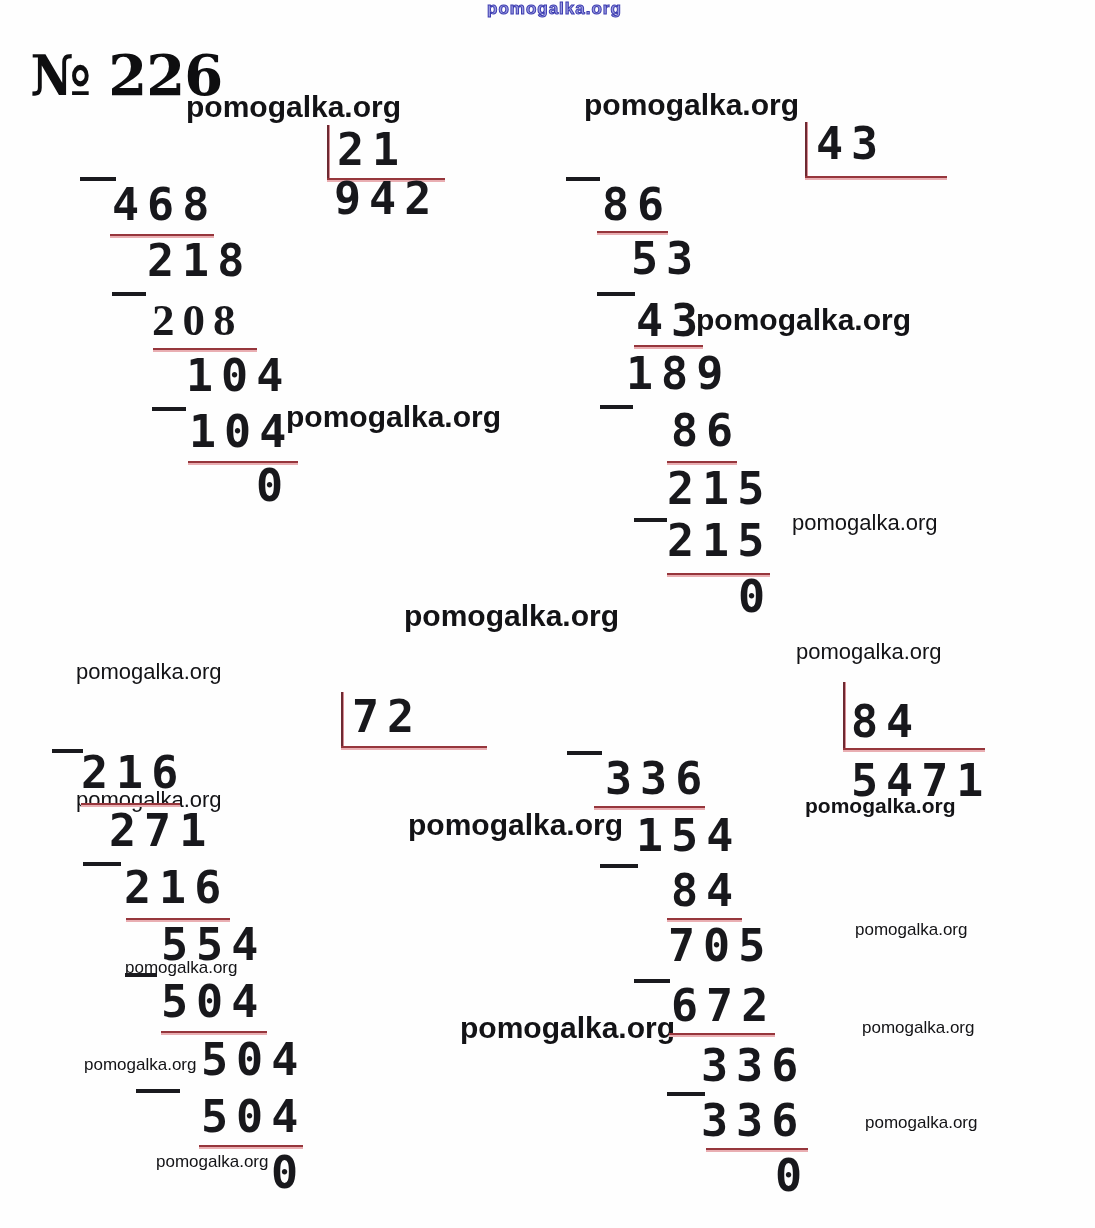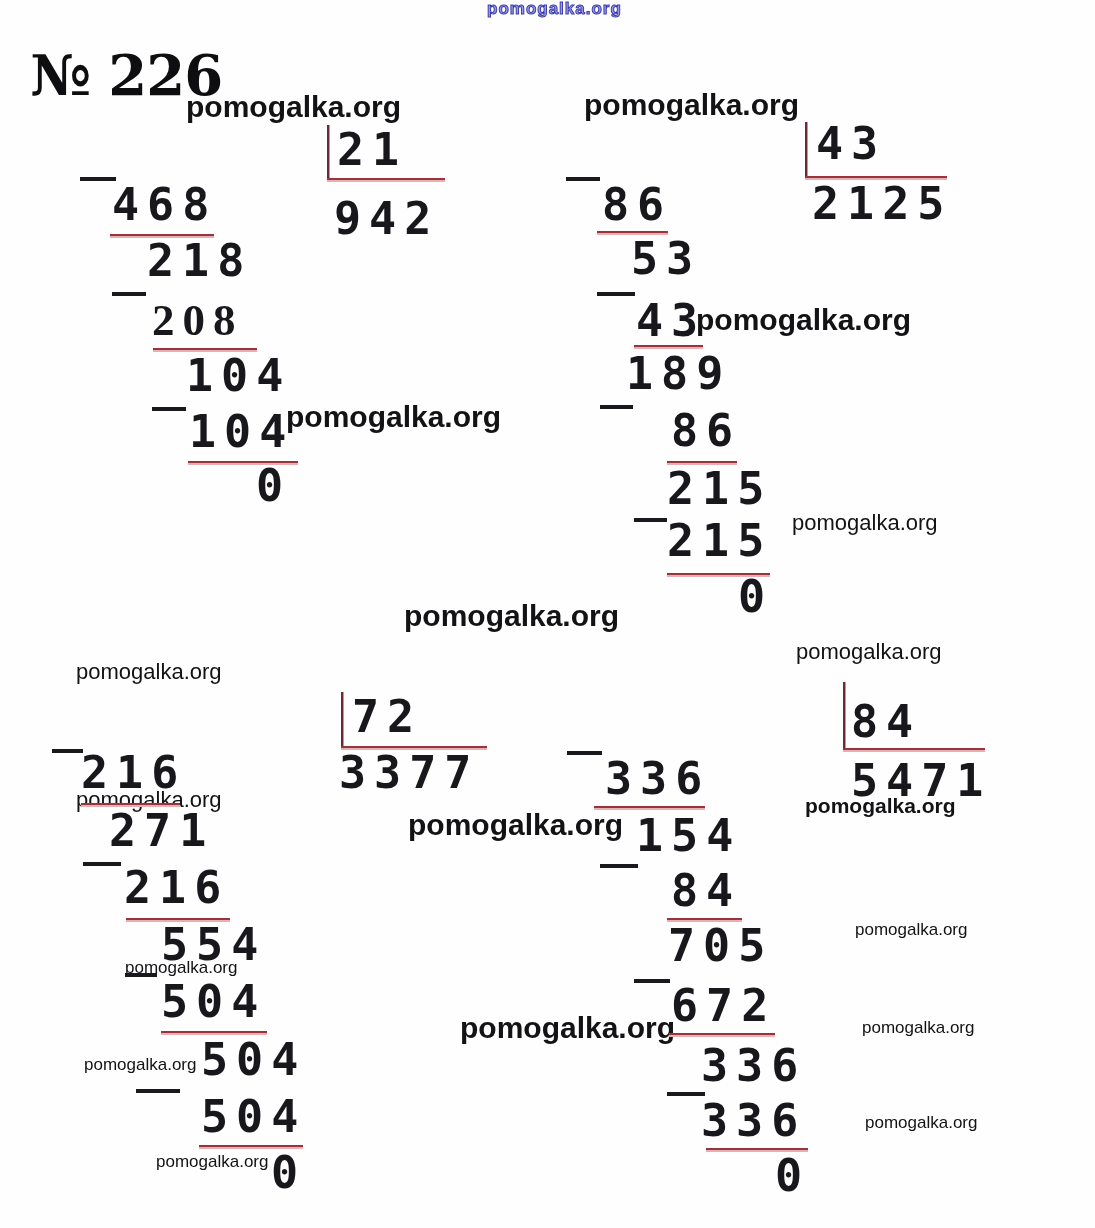--- a/index.html
+++ b/index.html
@@ -87,42 +87,41 @@
   <span class="wm wm-b30" style="left:460px;top:1013px;">pomogalka.org</span>
   <span class="wm wm-r17" style="left:84px;top:1056px;">pomogalka.org</span>
   <span class="wm wm-r17" style="left:156px;top:1153px;">pomogalka.org</span>
   <span class="wm wm-r17" style="left:855px;top:921px;">pomogalka.org</span>
   <span class="wm wm-r17" style="left:862px;top:1019px;">pomogalka.org</span>
   <span class="wm wm-r17" style="left:865px;top:1114px;">pomogalka.org</span>
 
   <div class="vline" style="left:327px;top:125px;height:56px;"></div>
   <div class="redline" style="left:327px;top:178px;width:118px;"></div>
   <span class="num" style="left:337px;top:127px;">21</span>
-  <span class="num" style="left:334px;top:196px;">942</span>
+  <span class="num" style="left:334px;top:176px;">942</span>
 
   <div class="minus" style="left:80px;top:177px;width:36px;"></div>
   <span class="num" style="left:112px;top:182px;">468</span>
   <div class="redline" style="left:110px;top:234px;width:104px;"></div>
 
   <span class="num" style="left:147px;top:238px;">218</span>
   <div class="minus" style="left:112px;top:292px;width:34px;"></div>
   <span class="num" style="left:152px;top:298px;font-family:Liberation Serif, serif;">208</span>
   <div class="redline" style="left:153px;top:348px;width:104px;"></div>
 
   <span class="num" style="left:186px;top:353px;">104</span>
   <div class="minus" style="left:152px;top:407px;width:34px;"></div>
   <span class="num" style="left:189px;top:409px;">104</span>
   <div class="redline" style="left:188px;top:461px;width:110px;"></div>
 
   <span class="num" style="left:256px;top:463px;">0</span>
 
   <div class="vline" style="left:805px;top:122px;height:57px;"></div>
   <div class="redline" style="left:805px;top:176px;width:142px;"></div>
   <span class="num" style="left:816px;top:121px;">43</span>
-  <span class="num" style="left:812px;top:181px;">2125</span>
 
   <div class="minus" style="left:566px;top:177px;width:34px;"></div>
   <span class="num" style="left:602px;top:182px;">86</span>
   <div class="redline" style="left:597px;top:231px;width:71px;"></div>
 
   <span class="num" style="left:631px;top:236px;">53</span>
   <div class="minus" style="left:597px;top:292px;width:38px;"></div>
   <span class="num" style="left:636px;top:298px;">43</span>
   <div class="redline" style="left:634px;top:345px;width:69px;"></div>
 
@@ -134,21 +133,20 @@
   <span class="num" style="left:667px;top:466px;">215</span>
   <div class="minus" style="left:634px;top:518px;width:33px;"></div>
   <span class="num" style="left:667px;top:518px;">215</span>
   <div class="redline" style="left:667px;top:573px;width:103px;"></div>
 
   <span class="num" style="left:738px;top:574px;">0</span>
 
   <div class="vline" style="left:341px;top:692px;height:58px;"></div>
   <div class="redline" style="left:341px;top:746px;width:146px;"></div>
   <span class="num" style="left:352px;top:694px;">72</span>
-  <span class="num" style="left:339px;top:750px;">3377</span>
 
   <div class="minus" style="left:52px;top:749px;width:31px;"></div>
   <span class="num" style="left:81px;top:750px;">216</span>
   <div class="redline" style="left:81px;top:803px;width:99px;"></div>
 
   <span class="num" style="left:109px;top:808px;">271</span>
   <div class="minus" style="left:83px;top:862px;width:38px;"></div>
   <span class="num" style="left:124px;top:865px;">216</span>
   <div class="redline" style="left:126px;top:918px;width:104px;"></div>
 

